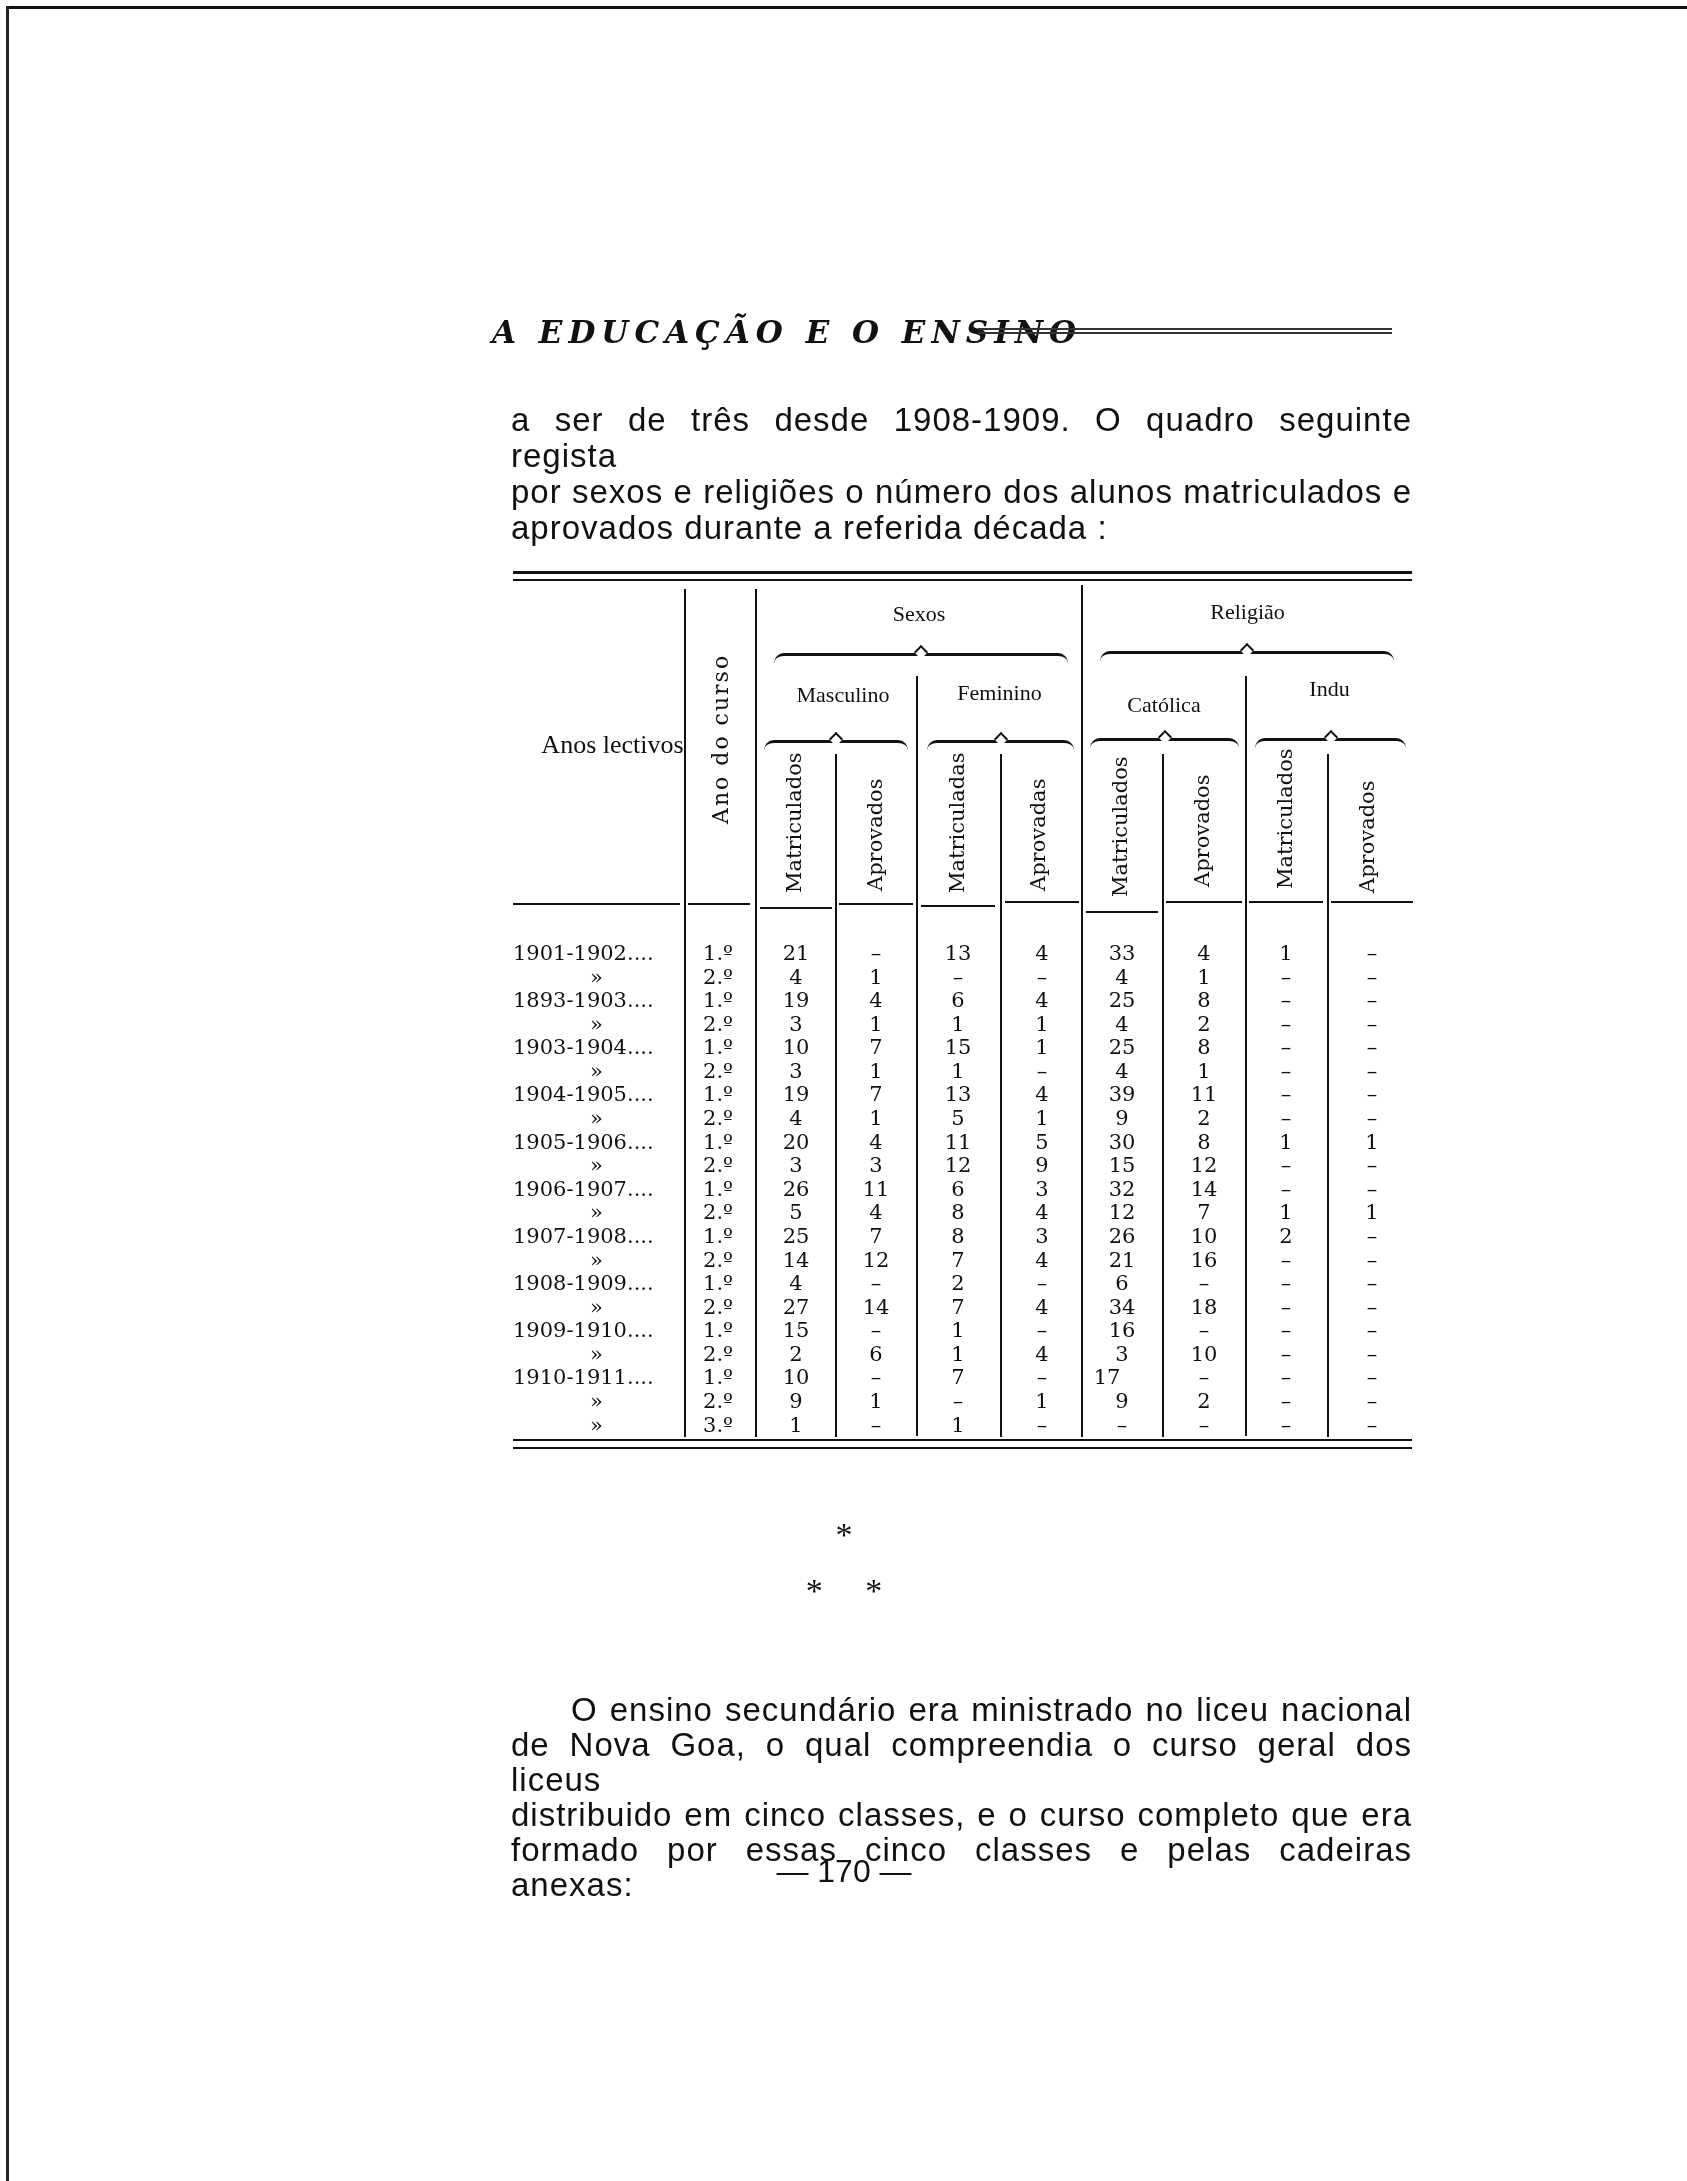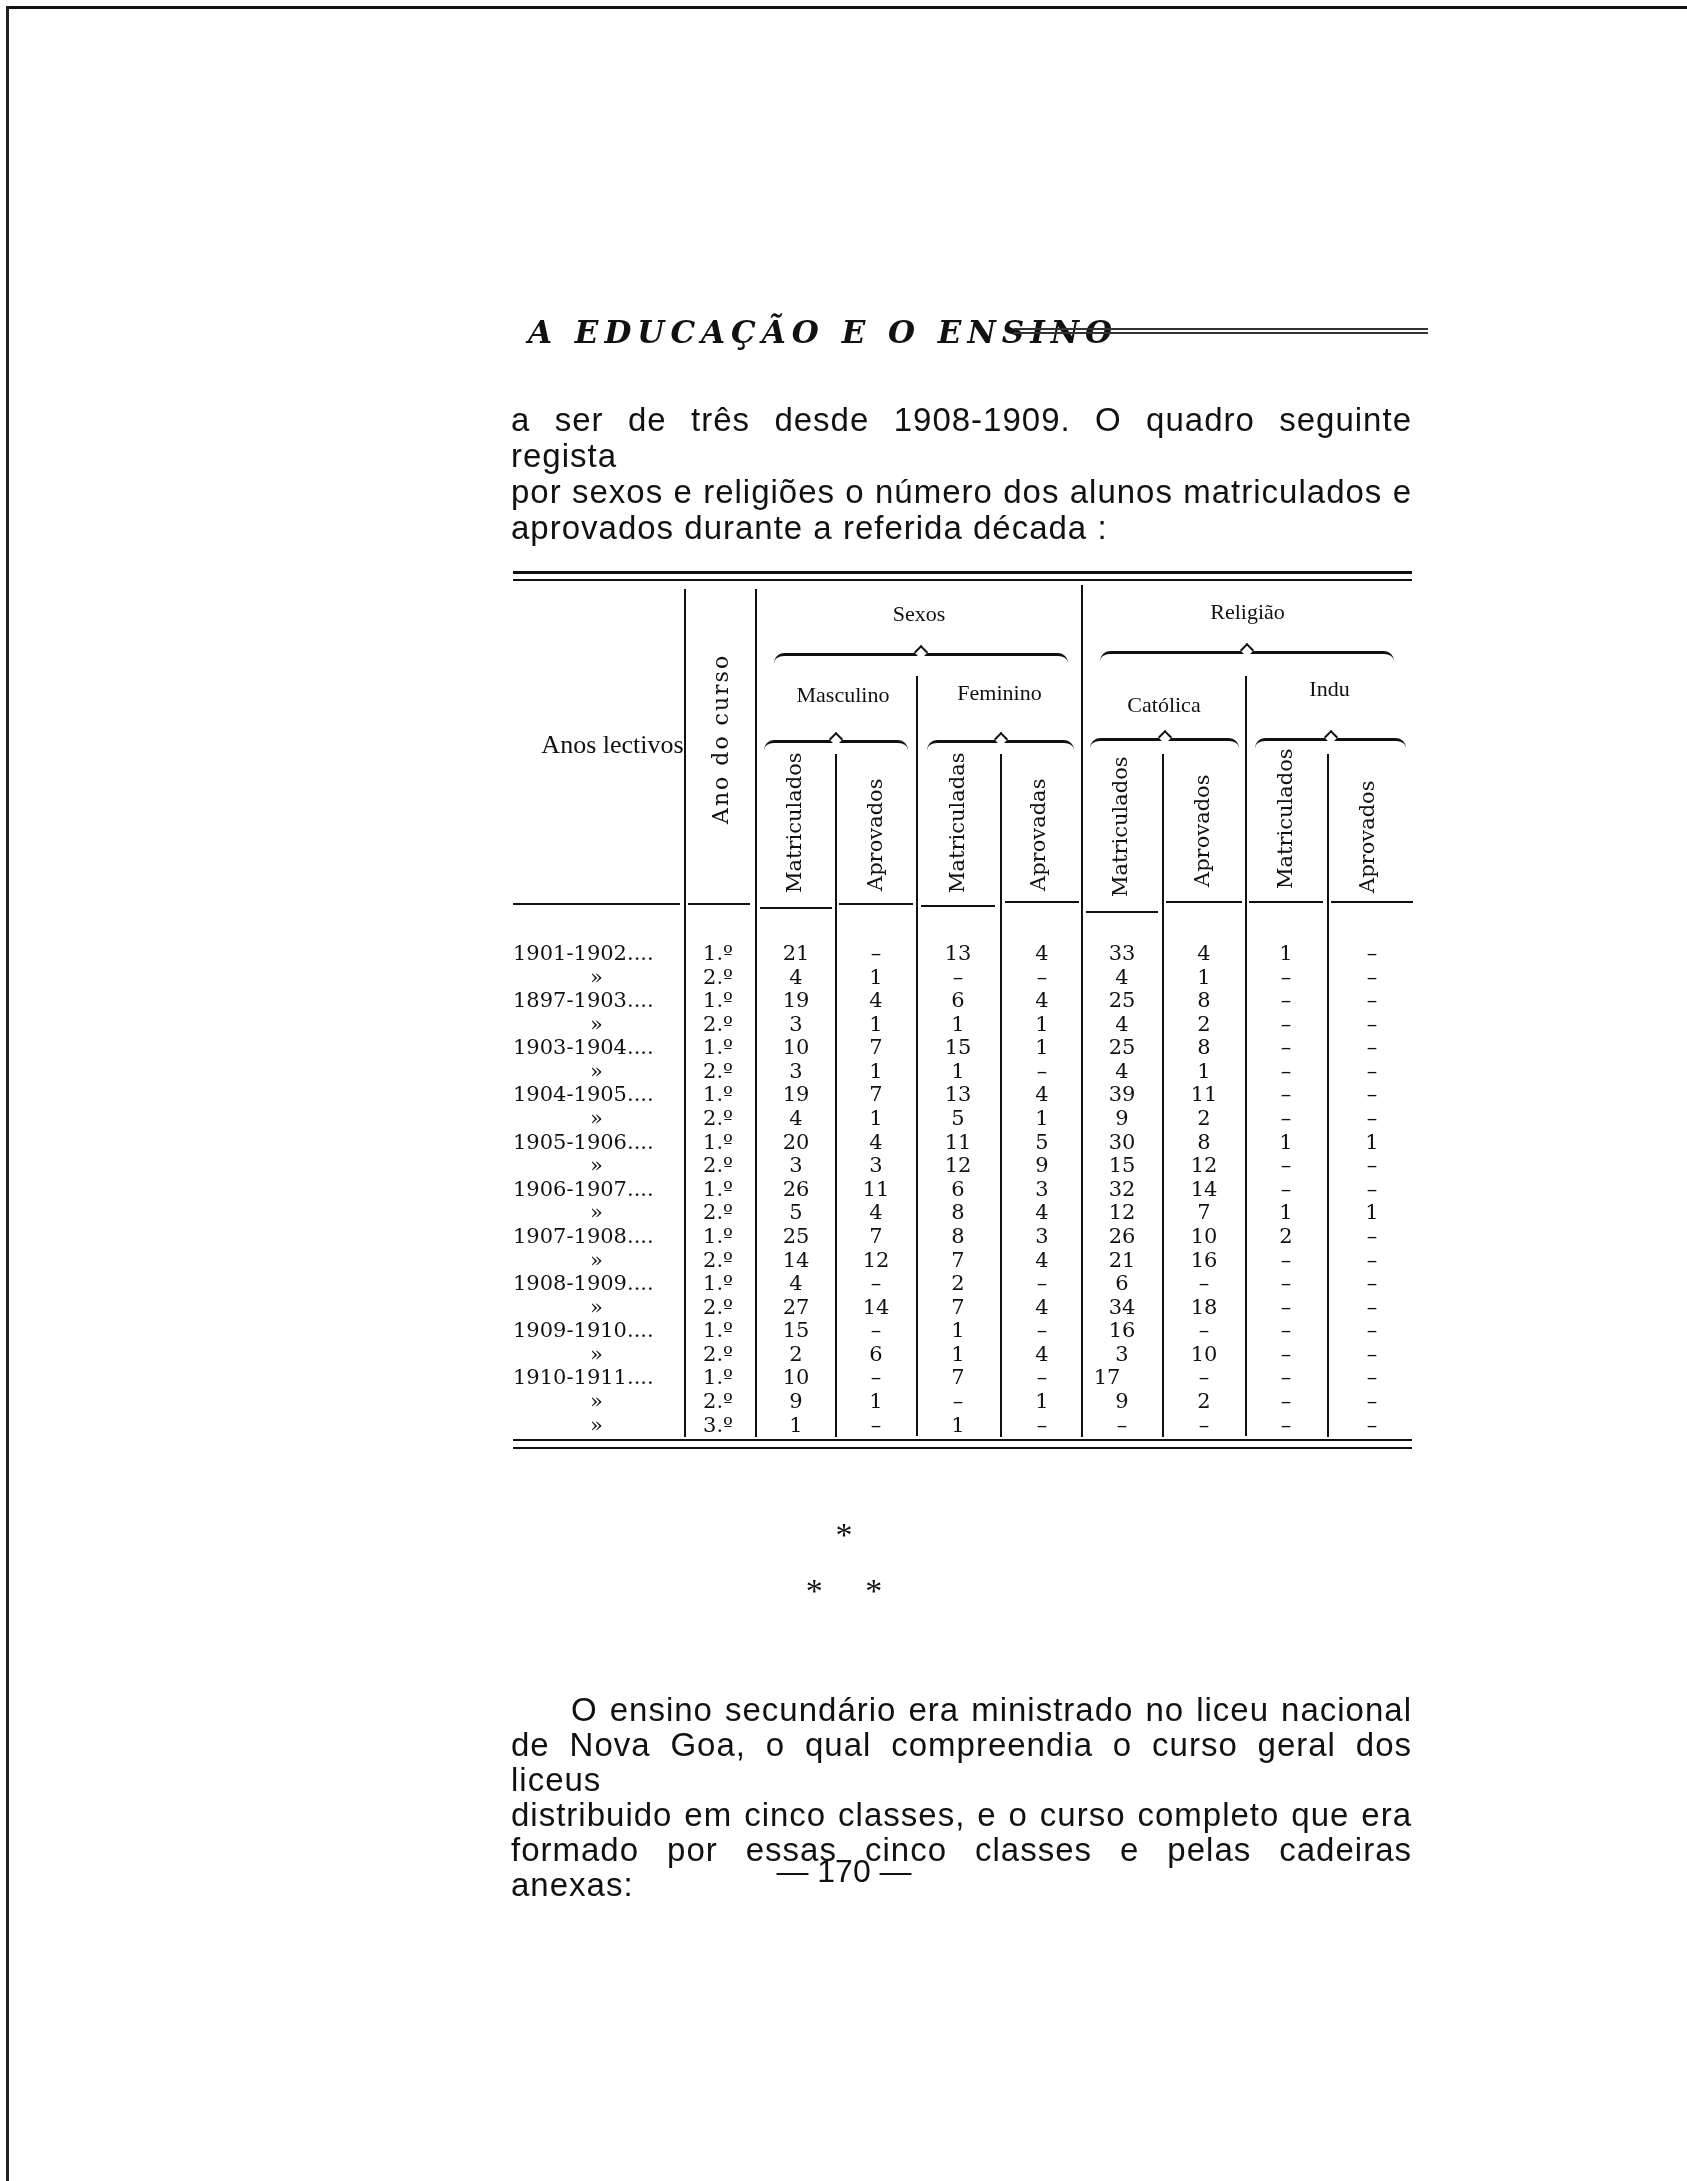--- a/index.html
+++ b/index.html
@@ -1,19 +1,19 @@
 <!DOCTYPE html>
 <html><head>
 <meta charset="utf-8">
 <style>
   html, body { margin:0; padding:0; background:#ffffff; }
   body { width:1688px; height:2181px; position:relative; overflow:hidden; color:#111; font-family:"Liberation Serif", serif; }
   .border-top { position:absolute; left:6px; top:6px; width:1682px; height:3px; background:#111; }
   .border-left { position:absolute; left:6px; top:6px; width:3px; height:2175px; background:#222; }
-  .running-head { position:absolute; left:528px; top:314px; width:900px; height:40px; }
+  .running-head { position:absolute; left:492px; top:314px; width:900px; height:40px; }
   .running-head .title { position:absolute; left:0; top:0; font-style:italic; font-weight:bold; font-size:31px; letter-spacing:6px; font-family:"DejaVu Serif", serif; }
   .running-head .rule { position:absolute; left:486px; right:0; top:14px; height:2px; border-top:2px solid #333; border-bottom:2px solid #333; }
   .intro { position:absolute; left:511px; top:402px; width:901px; font-size:33px; line-height:36px; text-align:justify; text-align-last:left; font-family:"Liberation Sans", sans-serif; letter-spacing:1px; }
   .tbl-wrap { position:absolute; left:513px; top:565px; width:899px; height:892px; }
   .dbl-rule { position:absolute; left:0; right:0; height:3px; background:#111; }
   .vline { position:absolute; width:2px; background:#111; }
   .hseg { position:absolute; height:2px; background:#111; }
   .hdr { position:absolute; text-align:center; font-size:22px; white-space:nowrap; }
   .vhdr { position:absolute; font-size:21px; white-space:nowrap; transform:rotate(-90deg); transform-origin:left top; font-family:"DejaVu Serif", serif; }
   .brace { position:absolute; height:12px; border-top:3px solid #111; border-radius:10px 10px 0 0; }
@@ -119,21 +119,21 @@
         <span style="left: 247px; width: 72px;">4</span>
         <span style="left: 326px; width: 74px;">1</span>
         <span style="left: 408px; width: 74px;">–</span>
         <span style="left: 492px; width: 74px;">–</span>
         <span style="left: 573px; width: 72px;">4</span>
         <span style="left: 653px; width: 76px;">1</span>
         <span style="left: 736px; width: 74px;">–</span>
         <span style="left: 818px; width: 82px;">–</span>
       </div>
       <div class="row" style="top: 47px;">
-        <span class="c-year">1897-1903....</span>
+        <span class="c-year">1893-1903....</span>
         <span class="c-ano">1.º</span>
         <span style="left: 247px; width: 72px;">19</span>
         <span style="left: 326px; width: 74px;">4</span>
         <span style="left: 408px; width: 74px;">6</span>
         <span style="left: 492px; width: 74px;">4</span>
         <span style="left: 573px; width: 72px;">25</span>
         <span style="left: 653px; width: 76px;">8</span>
         <span style="left: 736px; width: 74px;">–</span>
         <span style="left: 818px; width: 82px;">–</span>
       </div>

